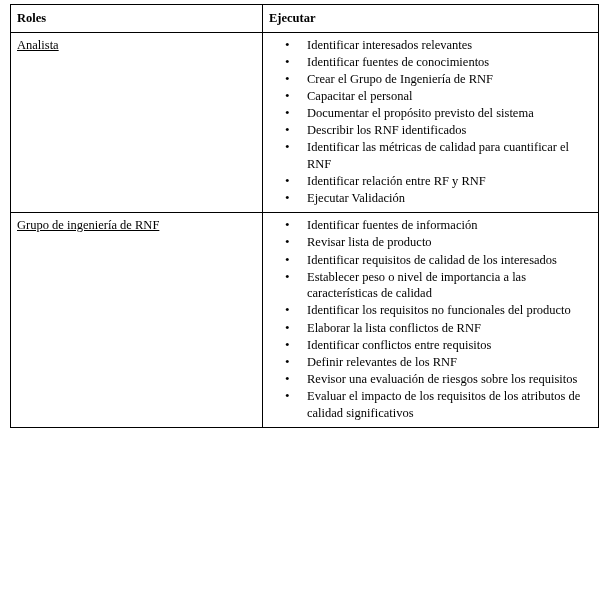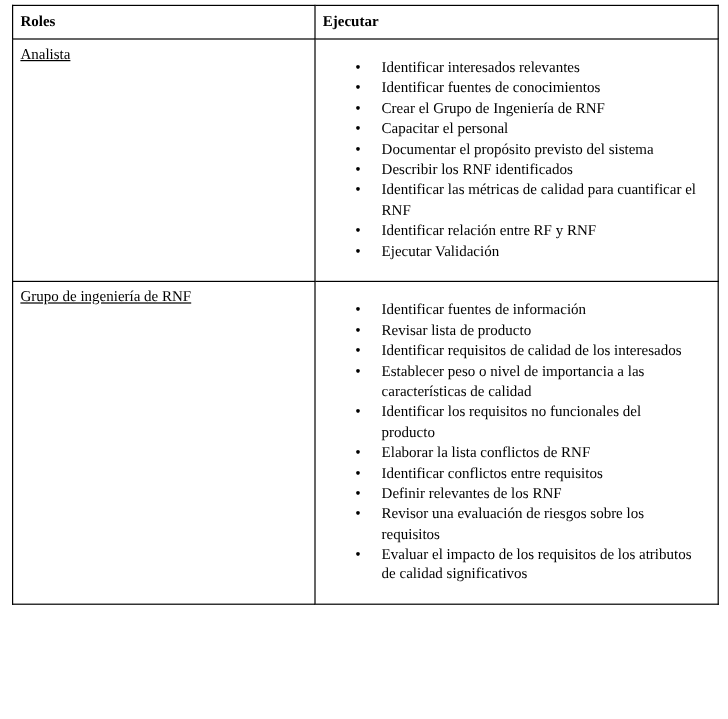--- a/index.html
+++ b/index.html
@@ -41,21 +41,21 @@
     padding-bottom: 5px;
   }
   col.col-role { width: 252px; }
   col.col-actions { width: 336px; }
   td.role-cell {
     padding-left: 6px;
     padding-top: 5px;
     text-decoration: underline;
   }
   ul.actions {
-    margin: 11px;
+    margin: 0;
     padding: 0 0 0 16px;
     list-style: none;
   }
   ul.actions li {
     position: relative;
     padding-left: 22px;
     margin: 0 0 0.5px 0;
     line-height: 1.33;
   }
   ul.actions li::before {

